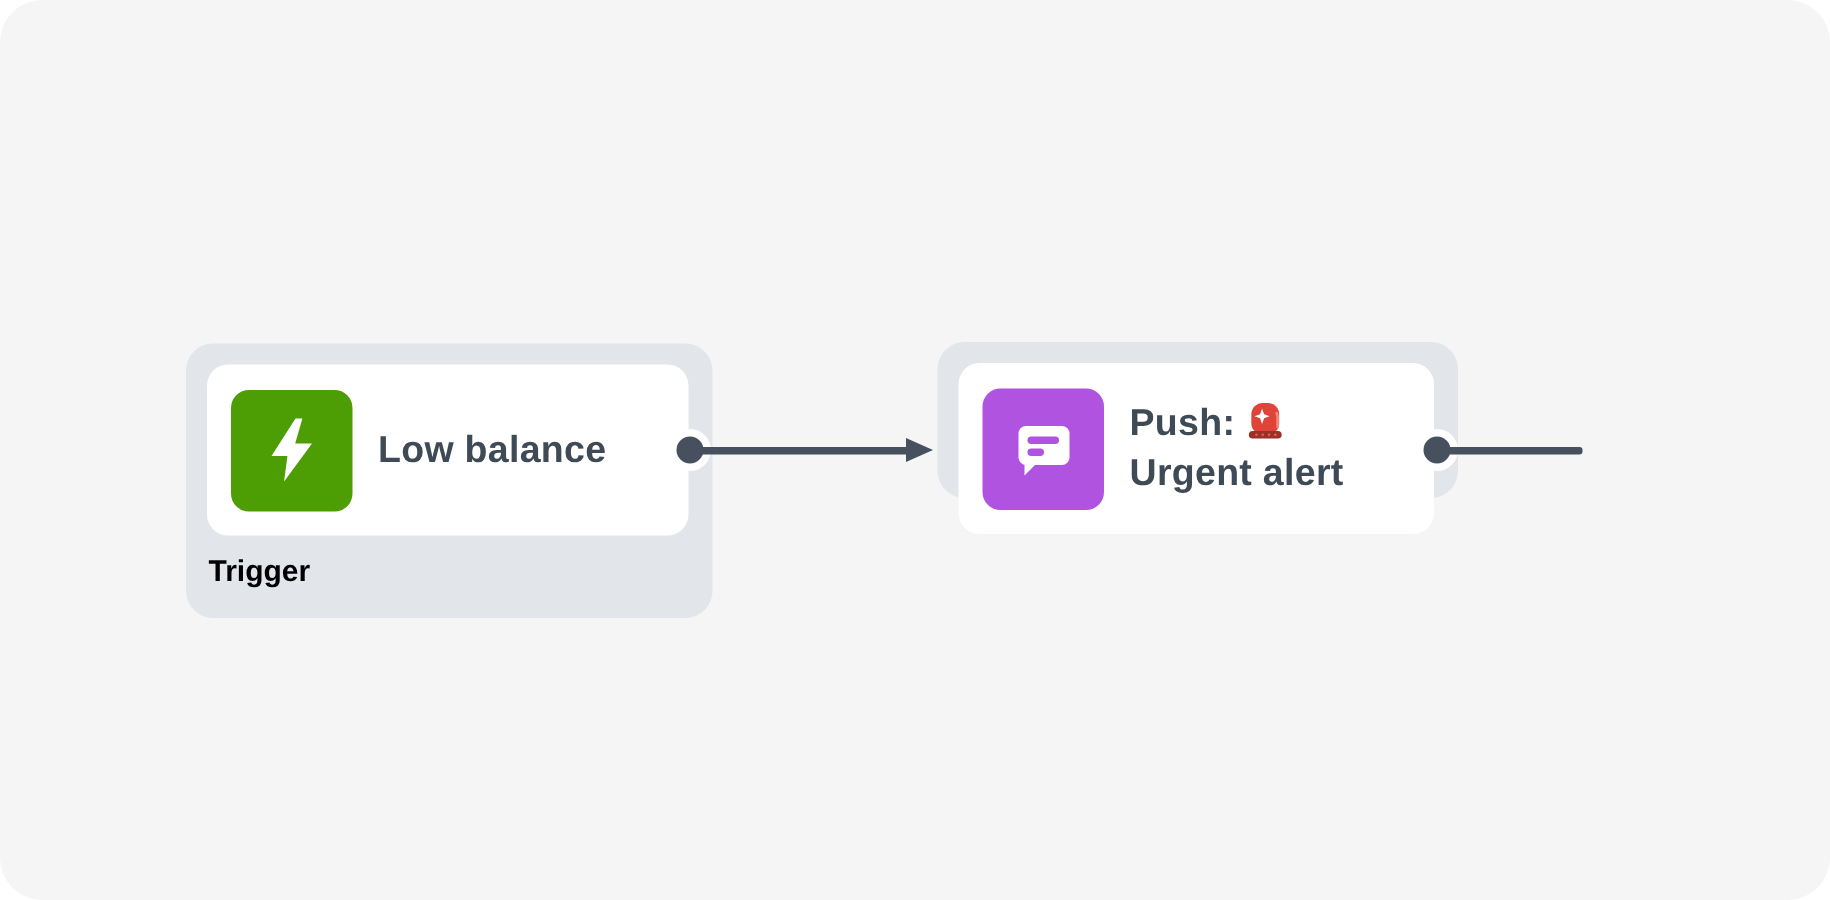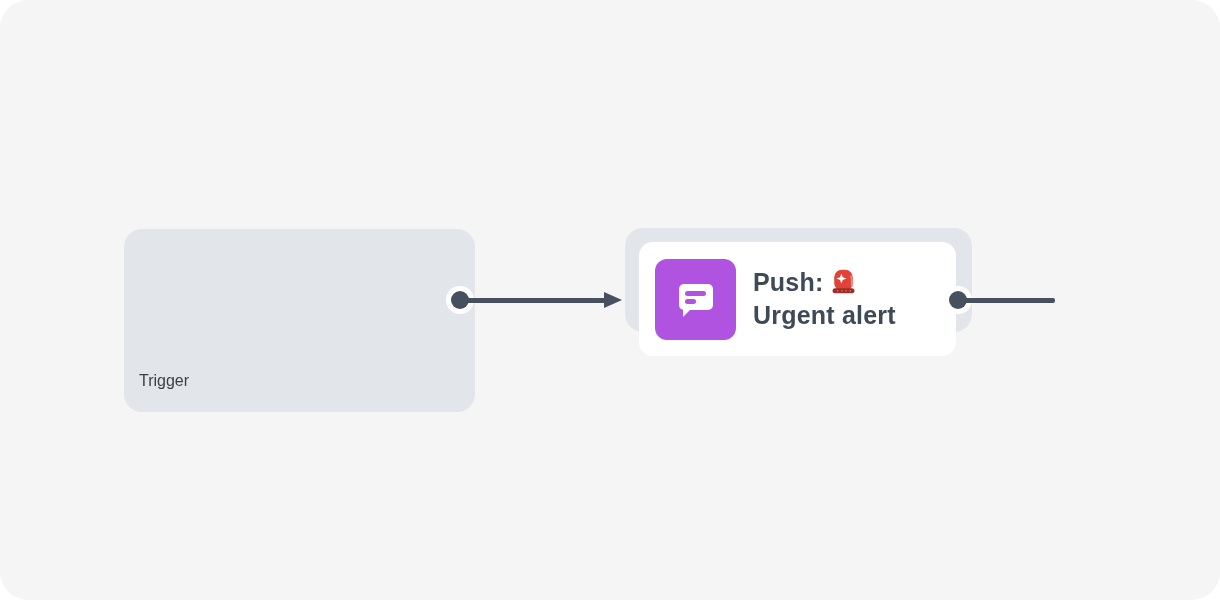--- a/index.html
+++ b/index.html
@@ -71,24 +71,24 @@
     width: 27px;
     height: 27px;
     margin-left: 7px;
     vertical-align: -4px;
   }
 
   .node-sublabel {
     position: absolute;
     left: 15px;
     top: 139px;
-    font-size: 16px;
+    font-size: 20px;
     line-height: 26px;
-    font-weight: 400;
-    color: #404040;
+    font-weight: 700;
+    color: #000000;
   }
 
   
   .port-notch {
     position: absolute;
     width: 28px;
     height: 28px;
     border-radius: 50%;
     background: #ffffff;
   }
@@ -124,20 +124,28 @@
     border-left: 18px solid #46505e;
   }
 </style>
 </head>
 <body>
 
 <div class="page">
   <div class="canvas">
 
     <div class="node node-trigger-box">
+      <div class="node-card">
+        <div class="node-icon green">
+          <svg width="48" height="48" viewBox="0 0 24 24" aria-hidden="true">
+            <polygon points="13,1.5 5,14 10.3,14 9.2,22.5 18.5,9.8 12.9,9.8 15.3,1.5" fill="#ffffff"></polygon>
+          </svg>
+        </div>
+        <div class="node-title">Low balance</div>
+      </div>
       <div class="node-sublabel">Trigger</div>
       <div class="port-notch trigger-notch"></div>
       <div class="port-dot trigger-dot"></div>
     </div>
 
     <div class="node node-action-box">
       <div class="node-card">
         <div class="node-icon purple">
           <svg width="48" height="48" viewBox="0 0 48 48" aria-hidden="true">
             <rect x="7" y="9" width="34" height="26" rx="5" fill="#ffffff"></rect>

